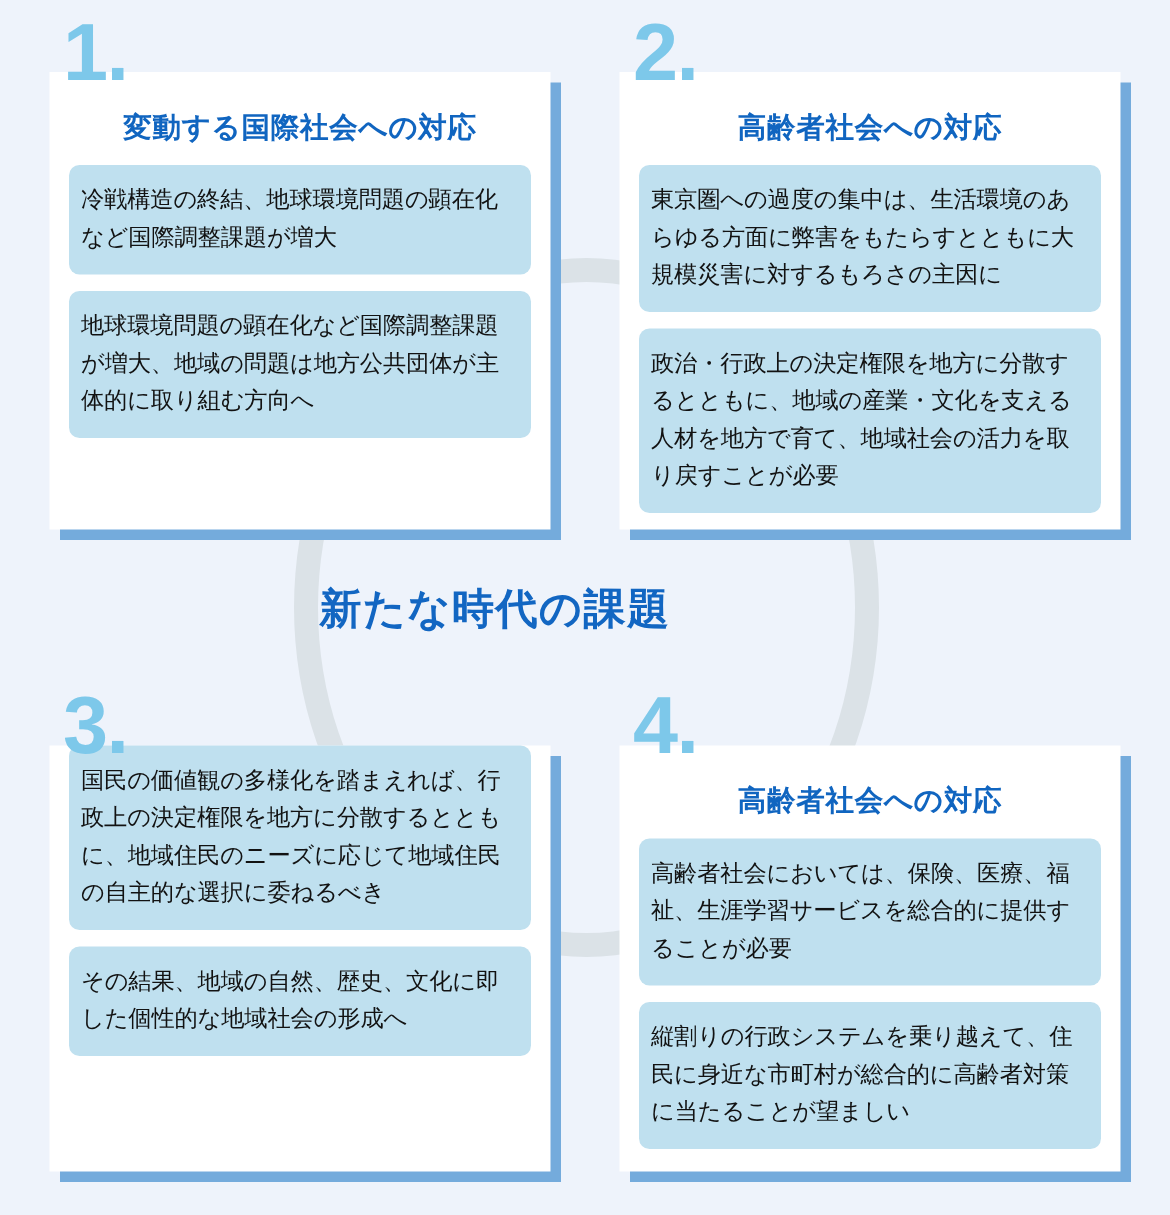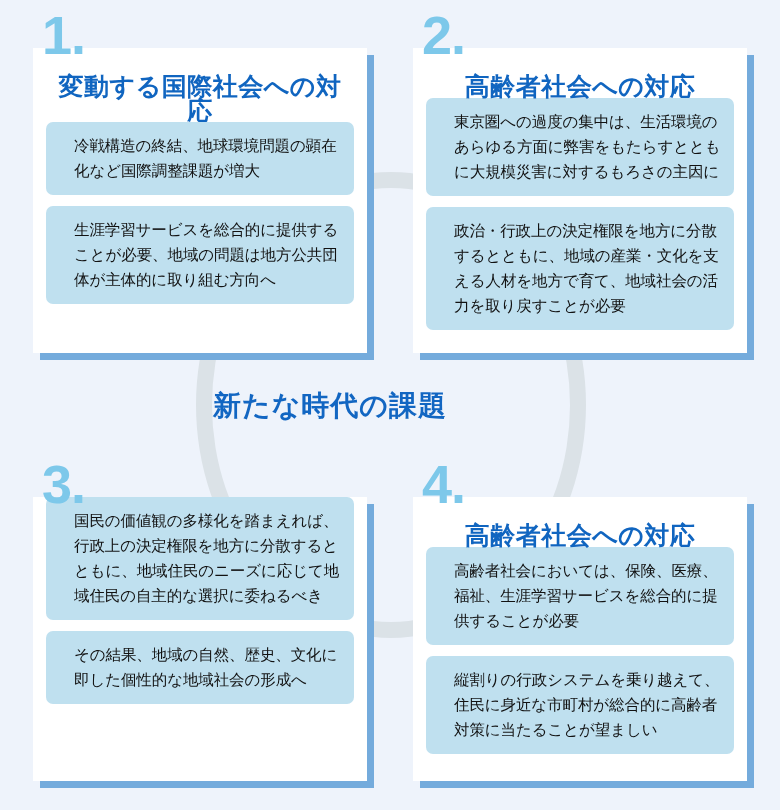--- a/index.html
+++ b/index.html
@@ -73,53 +73,54 @@
     font-weight: bold;
     color: #7dc8ea;
     line-height: 54px;
     letter-spacing: -1px;
     z-index: 5;
   }
 
   .card-title {
     text-align: center;
     color: #1065c0;
-    font-size: 25px;
+    font-size: 19px;
     font-weight: bold;
     letter-spacing: 0.5px;
     padding-top: 26px;
+    padding-bottom: 12px;
     line-height: 24px;
   }
 
   .blurb {
     background: #bfe0ef;
     border-radius: 7px;
     color: #121212;
     font-size: 15.5px;
     line-height: 25px;
-    padding: 11px 12px 12px 28px;
+    padding: 11px 12px 12px 8px;
     margin-bottom: 11px;
     letter-spacing: -0.1px;
   }
   .blurb:last-child { margin-bottom: 0; }
 </style>
 </head>
 <body>
 
 <div id="stage">
 
   <div class="center-ring"></div>
 
   <div class="center-title">新たな時代の課題</div>
 
   <div class="card card-1">
     <div class="card-number">1.</div>
     <div class="card-title">変動する国際社会への対応</div>
     <div class="blurb">冷戦構造の終結、地球環境問題の顕在化など国際調整課題が増大</div>
-    <div class="blurb">生涯学習サービスを総合的に提供することが必要、地域の問題は地方公共団体が主体的に取り組む方向へ</div>
+    <div class="blurb">地球環境問題の顕在化など国際調整課題が増大、地域の問題は地方公共団体が主体的に取り組む方向へ</div>
   </div>
 
   <div class="card card-2">
     <div class="card-number">2.</div>
     <div class="card-title">高齢者社会への対応</div>
     <div class="blurb">東京圏への過度の集中は、生活環境のあらゆる方面に弊害をもたらすとともに大規模災害に対するもろさの主因に</div>
     <div class="blurb">政治・行政上の決定権限を地方に分散するとともに、地域の産業・文化を支える人材を地方で育て、地域社会の活力を取り戻すことが必要</div>
   </div>
 
   <div class="card card-3">

